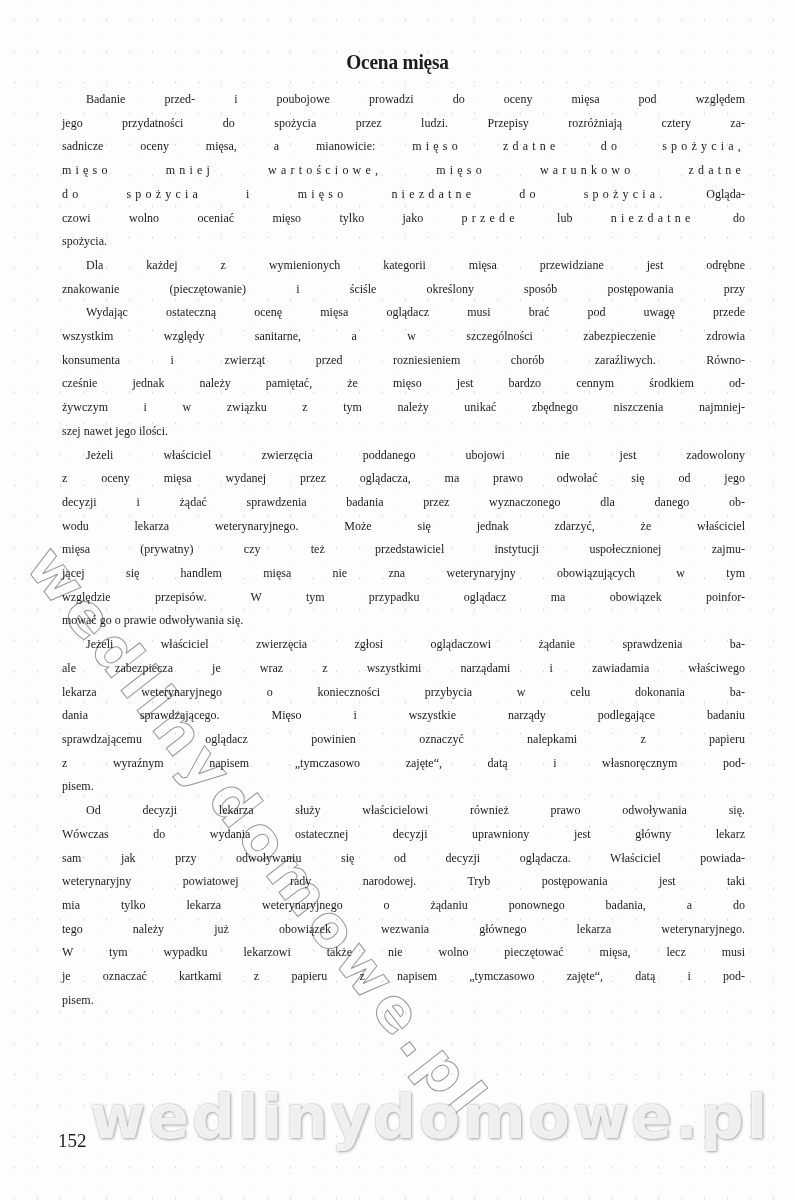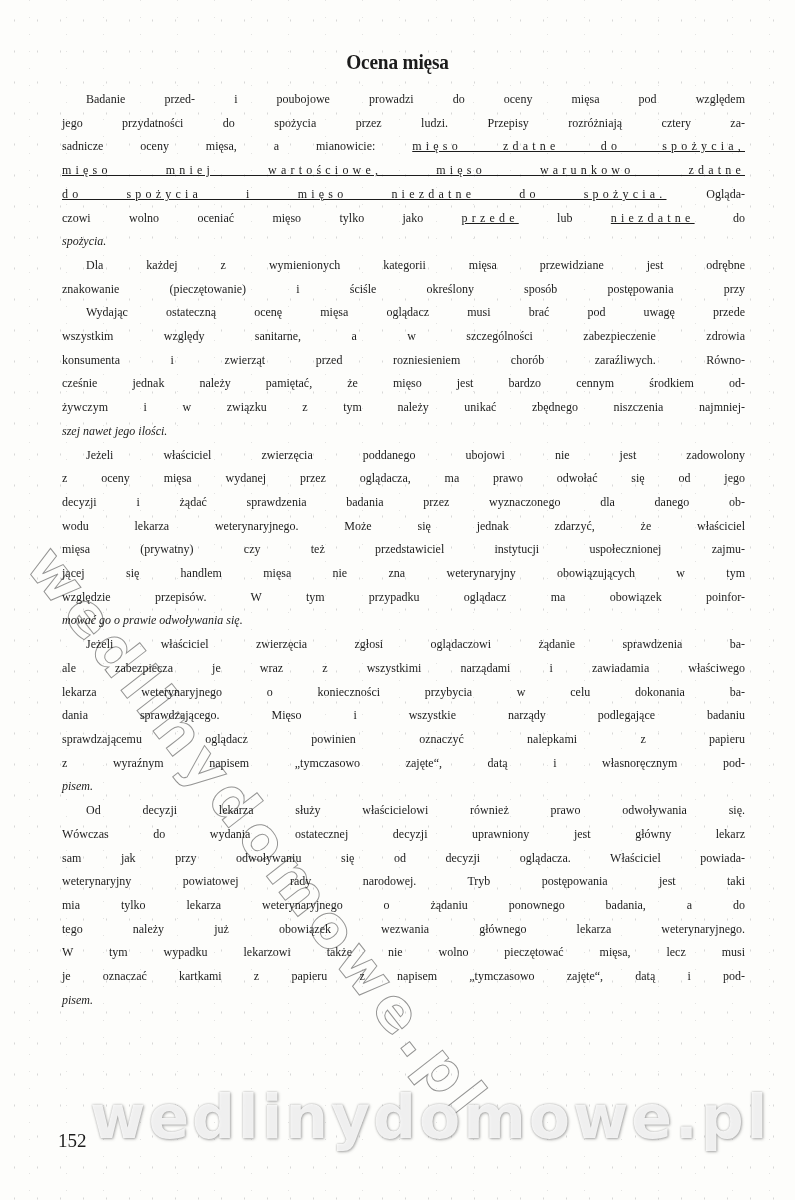--- a/index.html
+++ b/index.html
@@ -26,23 +26,23 @@
     font-family: "Liberation Serif", serif;
     font-weight: bold; font-size: 21px; letter-spacing: -0.2px;
     transform: scaleX(0.92);
   }
   .body-text {
     position: absolute; left: 62px; top: 88px; width: 683px;
     font-family: "Liberation Serif", serif;
     font-size: 12px; line-height: 23.7px;
   }
   .line { display: block; white-space: nowrap; text-align: justify; text-align-last: justify; }
-  .line.last { text-align-last: left; font-style: italic; }
+  .line.last { text-align-last: left; }
   .line.indent { padding-left: 24px; }
-  .spaced { letter-spacing: 4.2px; text-decoration: underline; }
+  .spaced { letter-spacing: 4.2px; }
   .page-number {
     position: absolute; left: 58px; top: 1130px;
     font-family: "Liberation Serif", serif; font-weight: normal; font-size: 19px;
   }
   .watermark-h {
     position: absolute; left: 90px; top: 1082px; width: 640px;
     text-align: center;
     font-family: "DejaVu Sans", sans-serif; font-weight: bold; font-size: 60px;
     letter-spacing: 3px;
     color: rgba(255,255,255,0.85);

